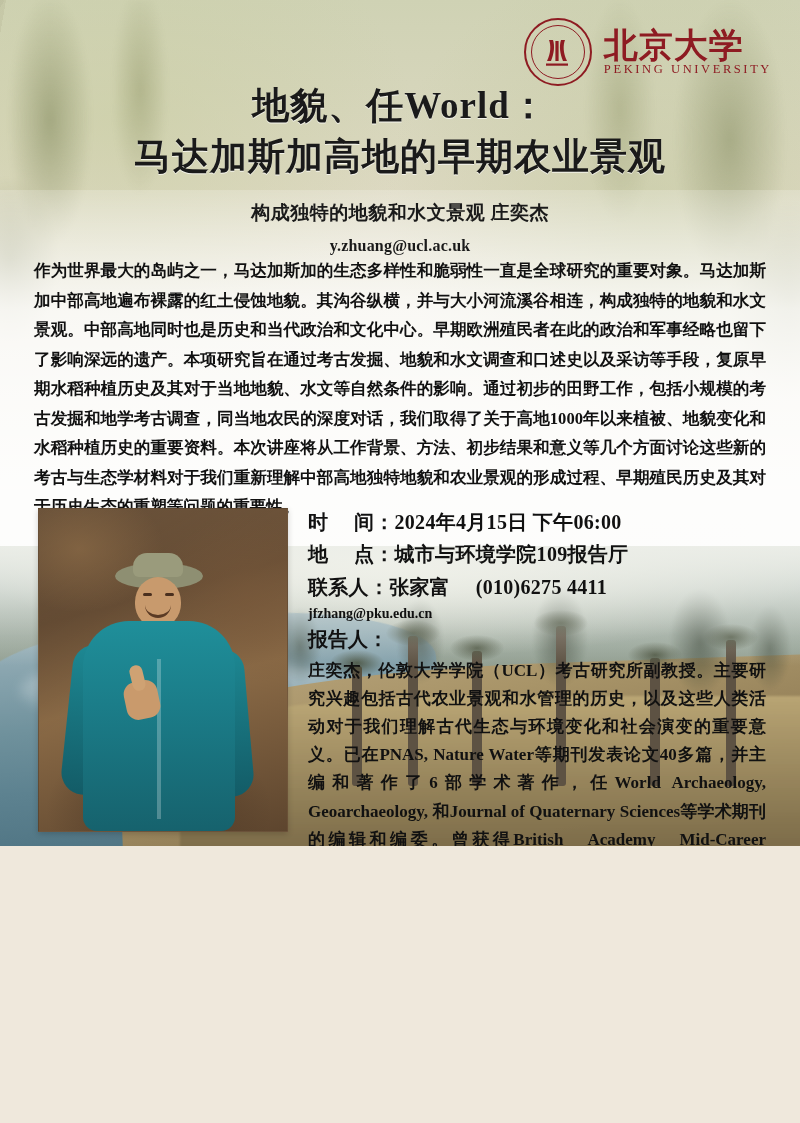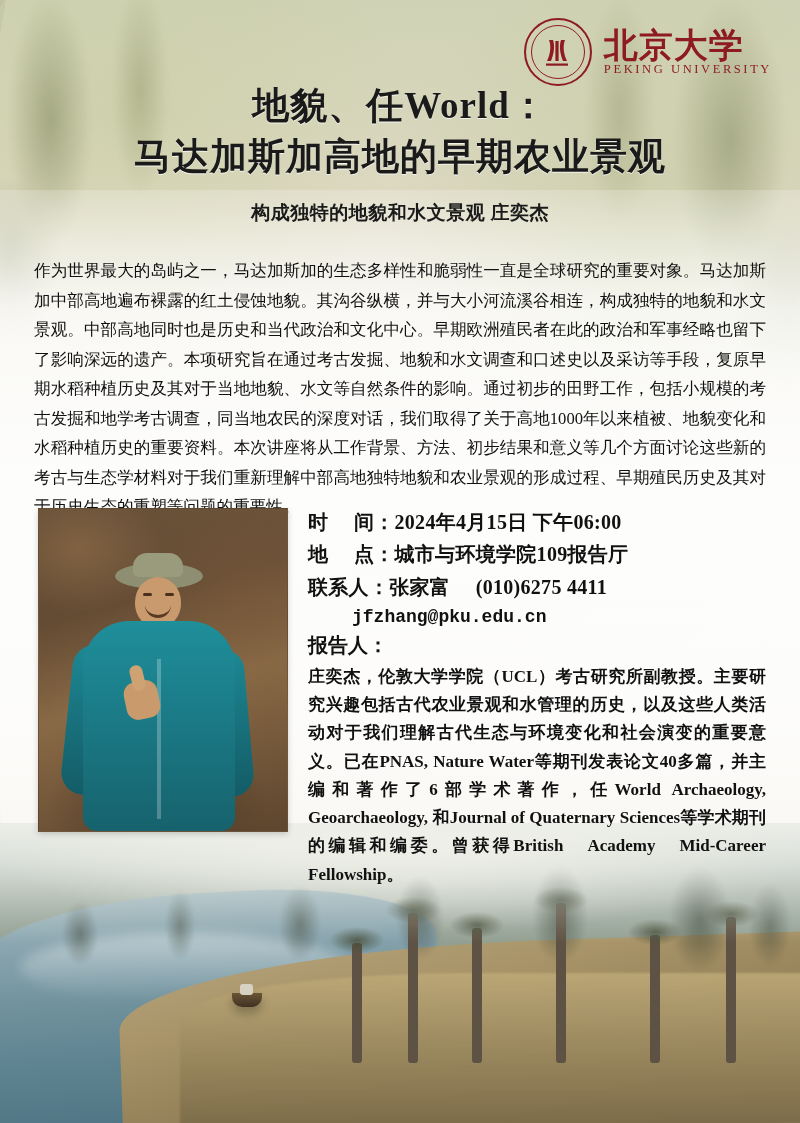--- a/index.html
+++ b/index.html
@@ -9,21 +9,21 @@
   body {
     width: 800px;
     height: 1123px;
     font-family: "Liberation Serif", "DejaVu Serif", serif;
     background: #efe8dc;
     overflow: hidden;
   }
   .poster {
     position: relative;
     width: 800px;
-    height: 1123px;
+    height: 846px;
     overflow: hidden;
     background: #fdba74;
   }
 
   
   .bg-top {
     position: absolute;
     left: 0; top: 0;
     width: 800px;
     height: 880px;
@@ -255,21 +255,21 @@
   .abstract {
     position: absolute;
     left: 34px;
     top: 256px;
     width: 732px;
     font-size: 16.6px;
     line-height: 1.78;
     color: #111;
     text-align: justify;
     text-justify: inter-ideograph;
-    font-weight: 400;
+    font-weight: 700;
   }
 
   
   .photo {
     position: absolute;
     left: 38px;
     top: 508px;
     width: 248px;
     height: 322px;
     overflow: hidden;
@@ -378,25 +378,23 @@
     color: #111;
   }
   .info-row {
     font-size: 20px;
     font-weight: 700;
     line-height: 1.62;
     letter-spacing: 0.3px;
   }
   .info-row .lbl { display: inline-block; text-align: right; }
   .info-email {
-    margin-left: 44px;
-    font-size: 18px;
+    font-size: 14px;
     font-weight: 700;
     line-height: 1.6;
-    font-family: Liberation Mono, monospace;
   }
   .speaker-head {
     font-size: 20px;
     font-weight: 700;
   }
   .speaker-bio {
     margin-top: 4px;
     font-size: 17px;
     line-height: 1.66;
     text-align: justify;
@@ -446,20 +444,21 @@
     <div class="logo-text">
       <div class="logo-cn">北京大学</div>
       <div class="logo-en">PEKING UNIVERSITY</div>
     </div>
   </div>
 
   <div class="title-block">
     <div class="title-line l1">地貌、任World：</div>
     <div class="title-line">马达加斯加高地的早期农业景观</div>
     <div class="subtitle">构成独特的地貌和水文景观 庄奕杰</div>
+    <div class="email-top">y.zhuang@ucl.ac.uk</div>
   </div>
 
   <div class="abstract">作为世界最大的岛屿之一，马达加斯加的生态多样性和脆弱性一直是全球研究的重要对象。马达加斯加中部高地遍布裸露的红土侵蚀地貌。其沟谷纵横，并与大小河流溪谷相连，构成独特的地貌和水文景观。中部高地同时也是历史和当代政治和文化中心。早期欧洲殖民者在此的政治和军事经略也留下了影响深远的遗产。本项研究旨在通过考古发掘、地貌和水文调查和口述史以及采访等手段，复原早期水稻种植历史及其对于当地地貌、水文等自然条件的影响。通过初步的田野工作，包括小规模的考古发掘和地学考古调查，同当地农民的深度对话，我们取得了关于高地1000年以来植被、地貌变化和水稻种植历史的重要资料。本次讲座将从工作背景、方法、初步结果和意义等几个方面讨论这些新的考古与生态学材料对于我们重新理解中部高地独特地貌和农业景观的形成过程、早期殖民历史及其对于历史生态的重塑等问题的重要性。</div>
 
   <div class="photo">
     <div class="dirt"></div>
     <div class="person-hat"></div>
     <div class="person-hat2"></div>
     <div class="person-head"></div>
     <div class="person-eye-l"></div>

